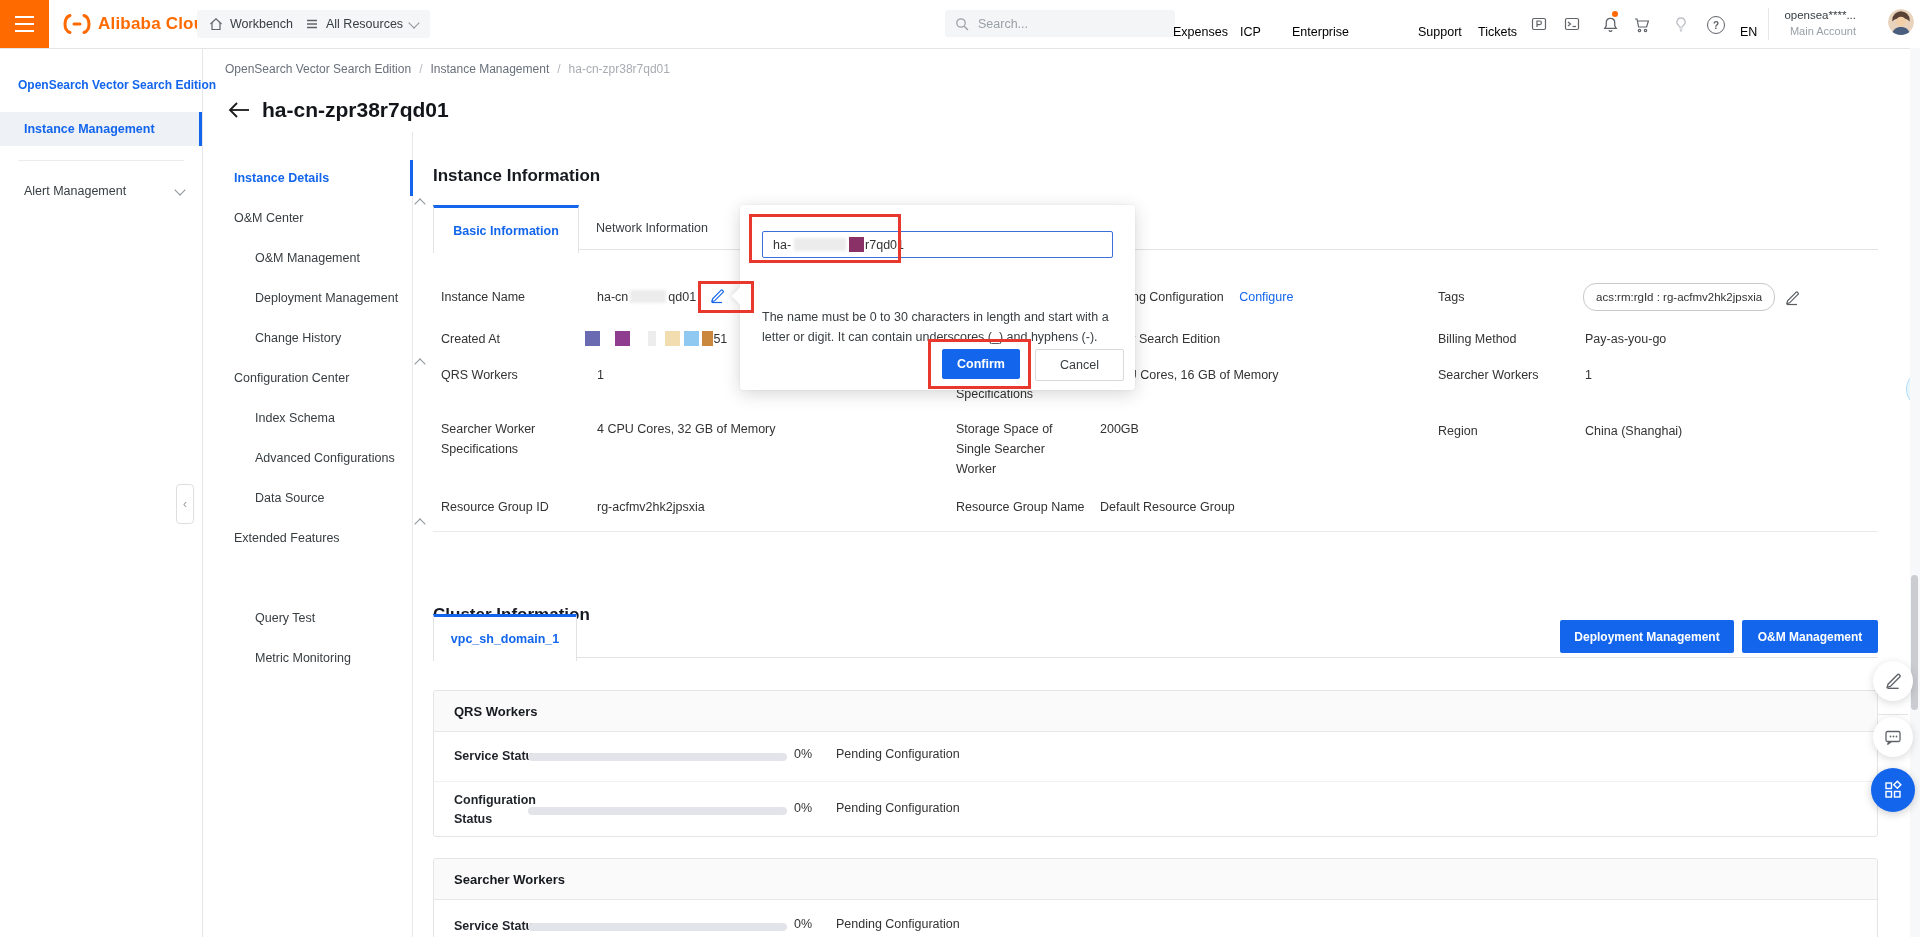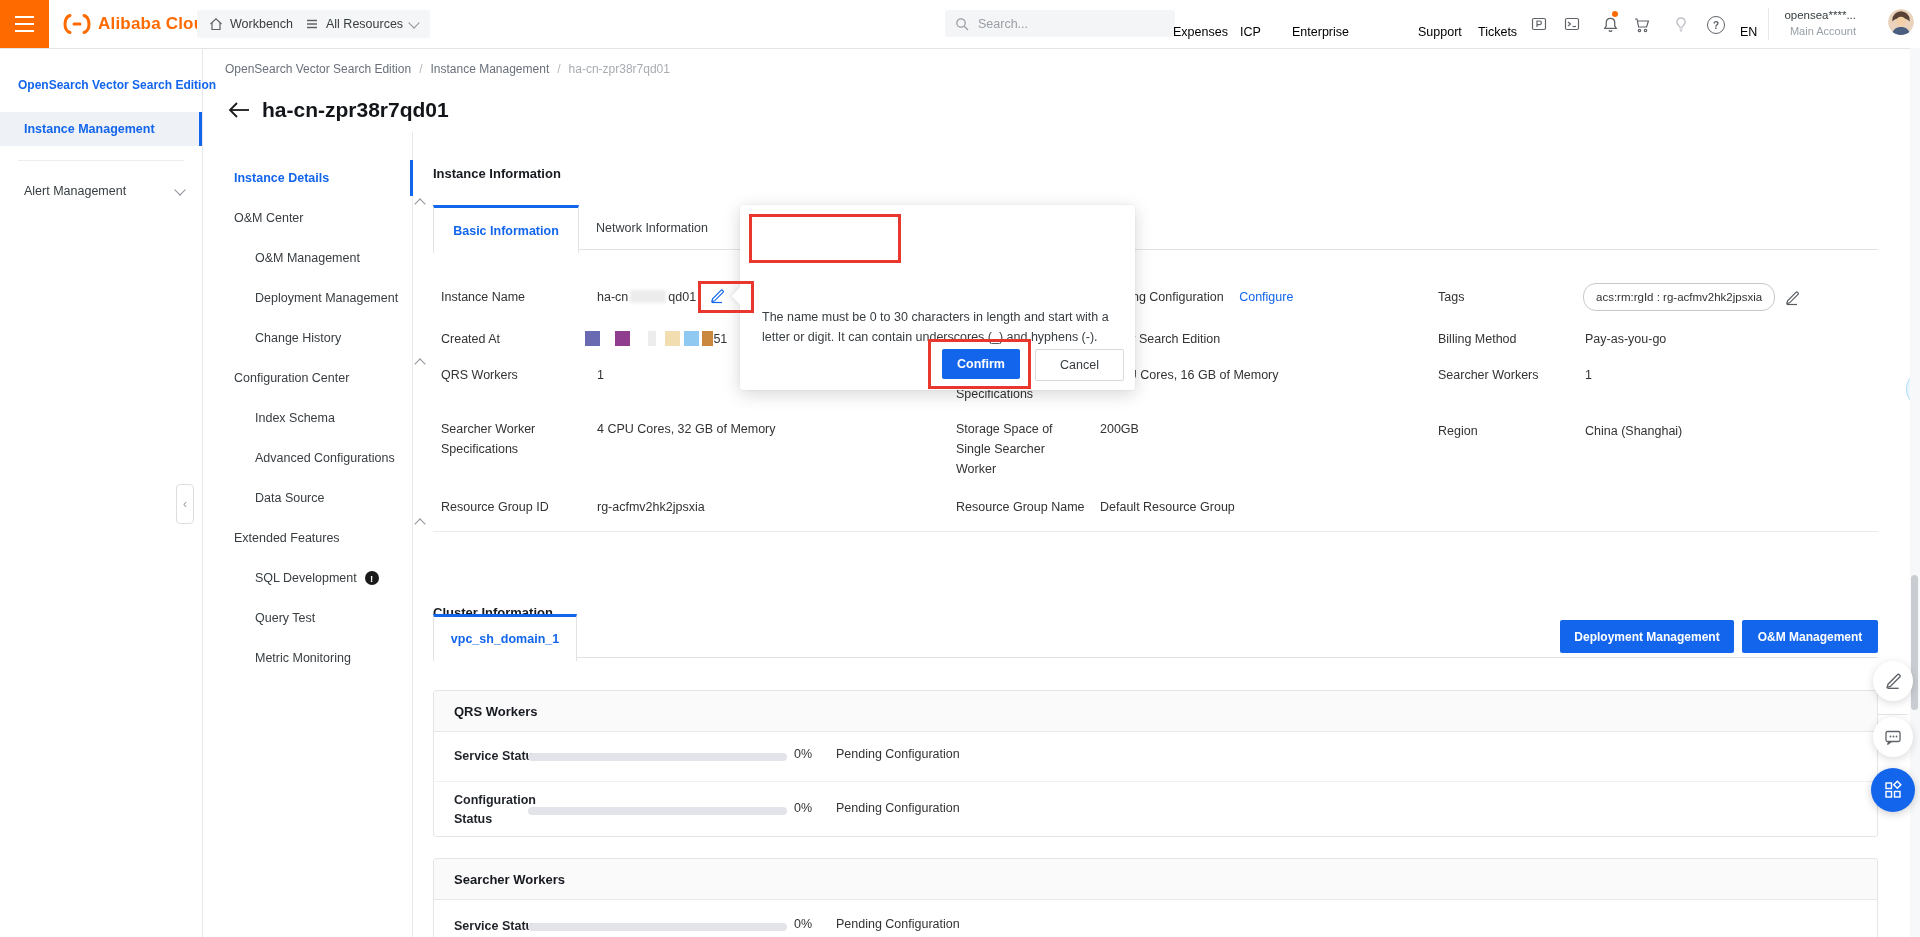--- a/index.html
+++ b/index.html
@@ -48,21 +48,21 @@
   
   .subnav-border{position:absolute;left:412px;top:132px;width:1px;height:805px;background:#e7e8ea;}
   .subnav-active-bar{position:absolute;left:410px;top:160px;width:3px;height:36px;background:#1366EC;z-index:3;}
   .nav2-item{position:absolute;left:202px;width:210px;height:40px;display:flex;align-items:center;cursor:pointer;color:#373d41;}
   .nav2-item.lvl1{padding-left:32px;}
   .nav2-item.lvl2{padding-left:53px;}
   .nav2-item.active{color:#1366EC;font-weight:700;}
   .nav2-item .grp-chev{position:absolute;right:20px;}
   .badge-excl{display:inline-flex;width:14px;height:14px;border-radius:50%;background:#1a1a1a;color:#fff;font-size:9.5px;font-weight:700;align-items:center;justify-content:center;margin-left:8px;}
   
-  .h-section{position:absolute;font-size:13px;font-weight:700;color:#16191f;}
+  .h-section{position:absolute;font-size:17px;font-weight:700;color:#16191f;}
   .tabline{position:absolute;height:1px;background:#e2e3e5;}
   .tab-active{position:absolute;background:#fff;border:1px solid #e2e3e5;border-top:3px solid #1366EC;border-bottom:none;display:flex;align-items:center;justify-content:center;color:#1366EC;font-weight:700;z-index:2;cursor:pointer;}
   .tab-plain{position:absolute;display:flex;align-items:center;justify-content:center;color:#373d41;cursor:pointer;}
   .lbl{position:absolute;color:#333;font-weight:500;line-height:20px;}
   .val{position:absolute;color:#333;line-height:20px;}
   .link{color:#1366EC;cursor:pointer;}
   .chip{position:absolute;height:26px;border:1px solid #c6c8cc;border-radius:13px;display:flex;align-items:center;padding:0 12px;font-size:11.5px;color:#333;background:#fff;}
   .pencil{color:#585c61;cursor:pointer;}
   .pencil.blue{color:#1366EC;}
   .censor{display:inline-block;height:15px;vertical-align:-3px;}
@@ -237,24 +237,20 @@
   <div class="nav2-item lvl2" style="top:478px">
       <span>Data Source</span>
     </div>
   <div class="nav2-item lvl2" style="top:438px">
       <span>Advanced Configurations</span>
     </div>
   <div class="nav2-item lvl1" style="top:518px">
       <span>Extended Features</span>
       <span class="grp-chev chev up"></span>
     </div>
-  <div class="nav2-item lvl2" style="top:558px">
-      <span>SQL Development</span>
-      <span class="badge-excl">!</span>
-    </div>
   <div class="nav2-item lvl2" style="top:598px">
       <span>Query Test</span>
     </div>
   <div class="nav2-item lvl2" style="top:638px">
       <span>Metric Monitoring</span>
     </div>
 
   <div class="h-section" style="left:433px;top:166px;">Instance Information</div>
   <div class="tabline" style="left:433px;top:249px;width:1445px;"></div>
   <div class="tab-active" style="left:433px;top:205px;width:144px;height:45px;">Basic Information</div>
@@ -344,20 +340,27 @@
     <div class="prow" style="height:49px;">
       <div class="plabel" style="top:17px;">Service Status</div>
       <div class="pbar" style="top:23px;"></div>
       <div class="ppct" style="top:17px;">0%</div>
       <div class="pstatus" style="top:17px;">Pending Configuration</div>
     </div>
   </div>
 
   <div class="dialog">
     <div class="dialog-arrow"></div>
+    <div class="dlg-input">
+      <span>ha-</span>
+        <span class="blurblock" style="width:52px;margin:0 3px;"></span>
+        <span class="censor" style="width:15px;background:#8a3168;margin-right:1px;"></span>
+        <span>r7qd01</span>
+      <span class="white-blob"></span>
+    </div>
     <div class="dlg-hint">
       <div>The name must be 0 to 30 characters in length and start with a</div>
       <div>letter or digit. It can contain underscores (_) and hyphens (-).</div>
     </div>
     <div class="dlg-btn-confirm">Confirm</div>
     <div class="dlg-btn-cancel">Cancel</div>
   </div>
 
   <div class="redbox" style="left:698px;top:281px;width:50px;height:26px;"></div>
   <div class="redbox" style="left:749px;top:214px;width:146px;height:43px;"></div>

